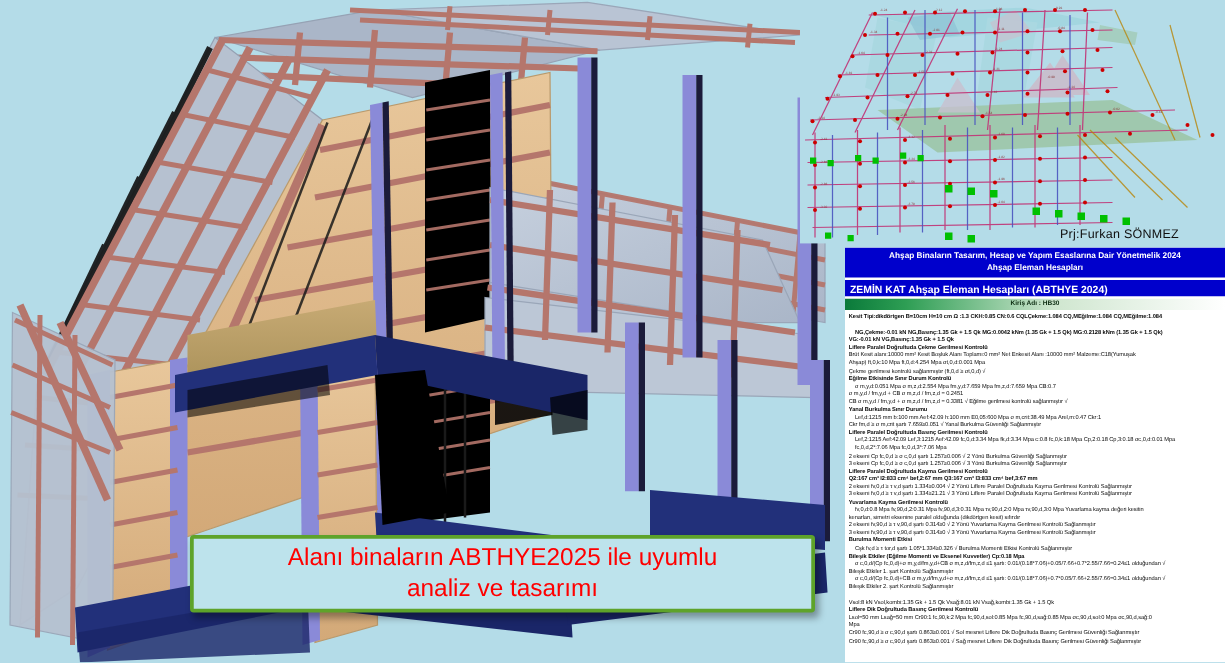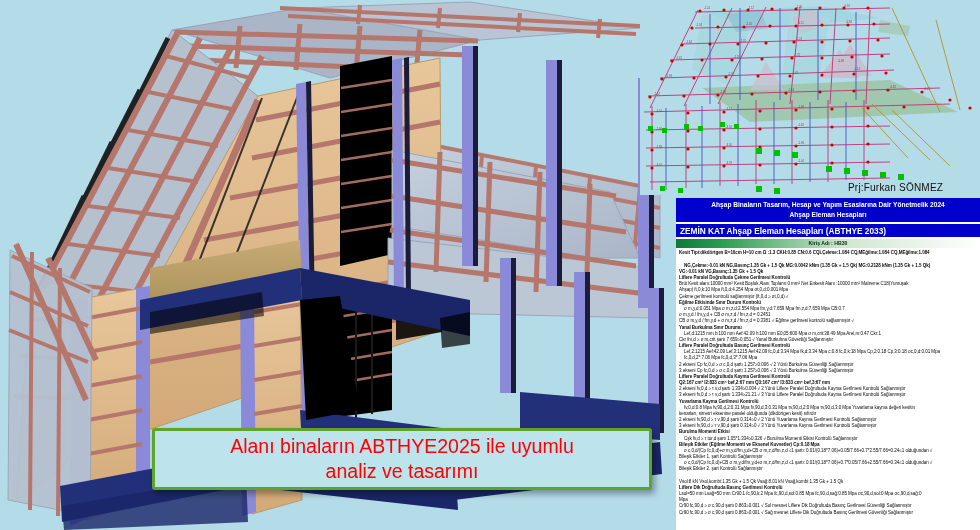--- a/index.html
+++ b/index.html
@@ -529,21 +529,21 @@
 
   <div id="prj-label">Prj:Furkan SÖNMEZ</div>
 
   <div id="report">
 
     <div id="report-titlebar">
       <div>Ahşap Binaların Tasarım, Hesap ve Yapım Esaslarına Dair Yönetmelik 2024</div>
       <div>Ahşap Eleman Hesapları</div>
     </div>
 
-    <div id="report-subtitle">ZEMİN KAT Ahşap Eleman Hesapları (ABTHYE 2033)</div>
+    <div id="report-subtitle">ZEMİN KAT Ahşap Eleman Hesapları (ABTHYE 2024)</div>
 
     <div id="beam-band">
       <span>Kiriş Adı : HB30</span>
     </div>
 
     <div id="report-body">
         <div class="rline rhead">Kesit Tipi:dikdörtgen  B=10cm H=10 cm Ω :1.3   CKH:0.85    CN:0.6    CQLÇekme:1.084   CQ,MEğilme:1.084   CQ,MEğilme:1.084</div>
         <div class="rline">&nbsp;</div>
         <div class="rline rhead ind">NG,Çekme:-0.01 kN   NG,Basınç:1.35 Gk + 1.5 Qk  MG:0.0042 kNm (1.35 Gk + 1.5 Qk)  MG:0.2128 kNm  (1.35 Gk + 1.5 Qk)</div>
         <div class="rline rhead">VG:-0.01 kN   VG,Basınç:1.35 Gk + 1.5 Qk</div>

